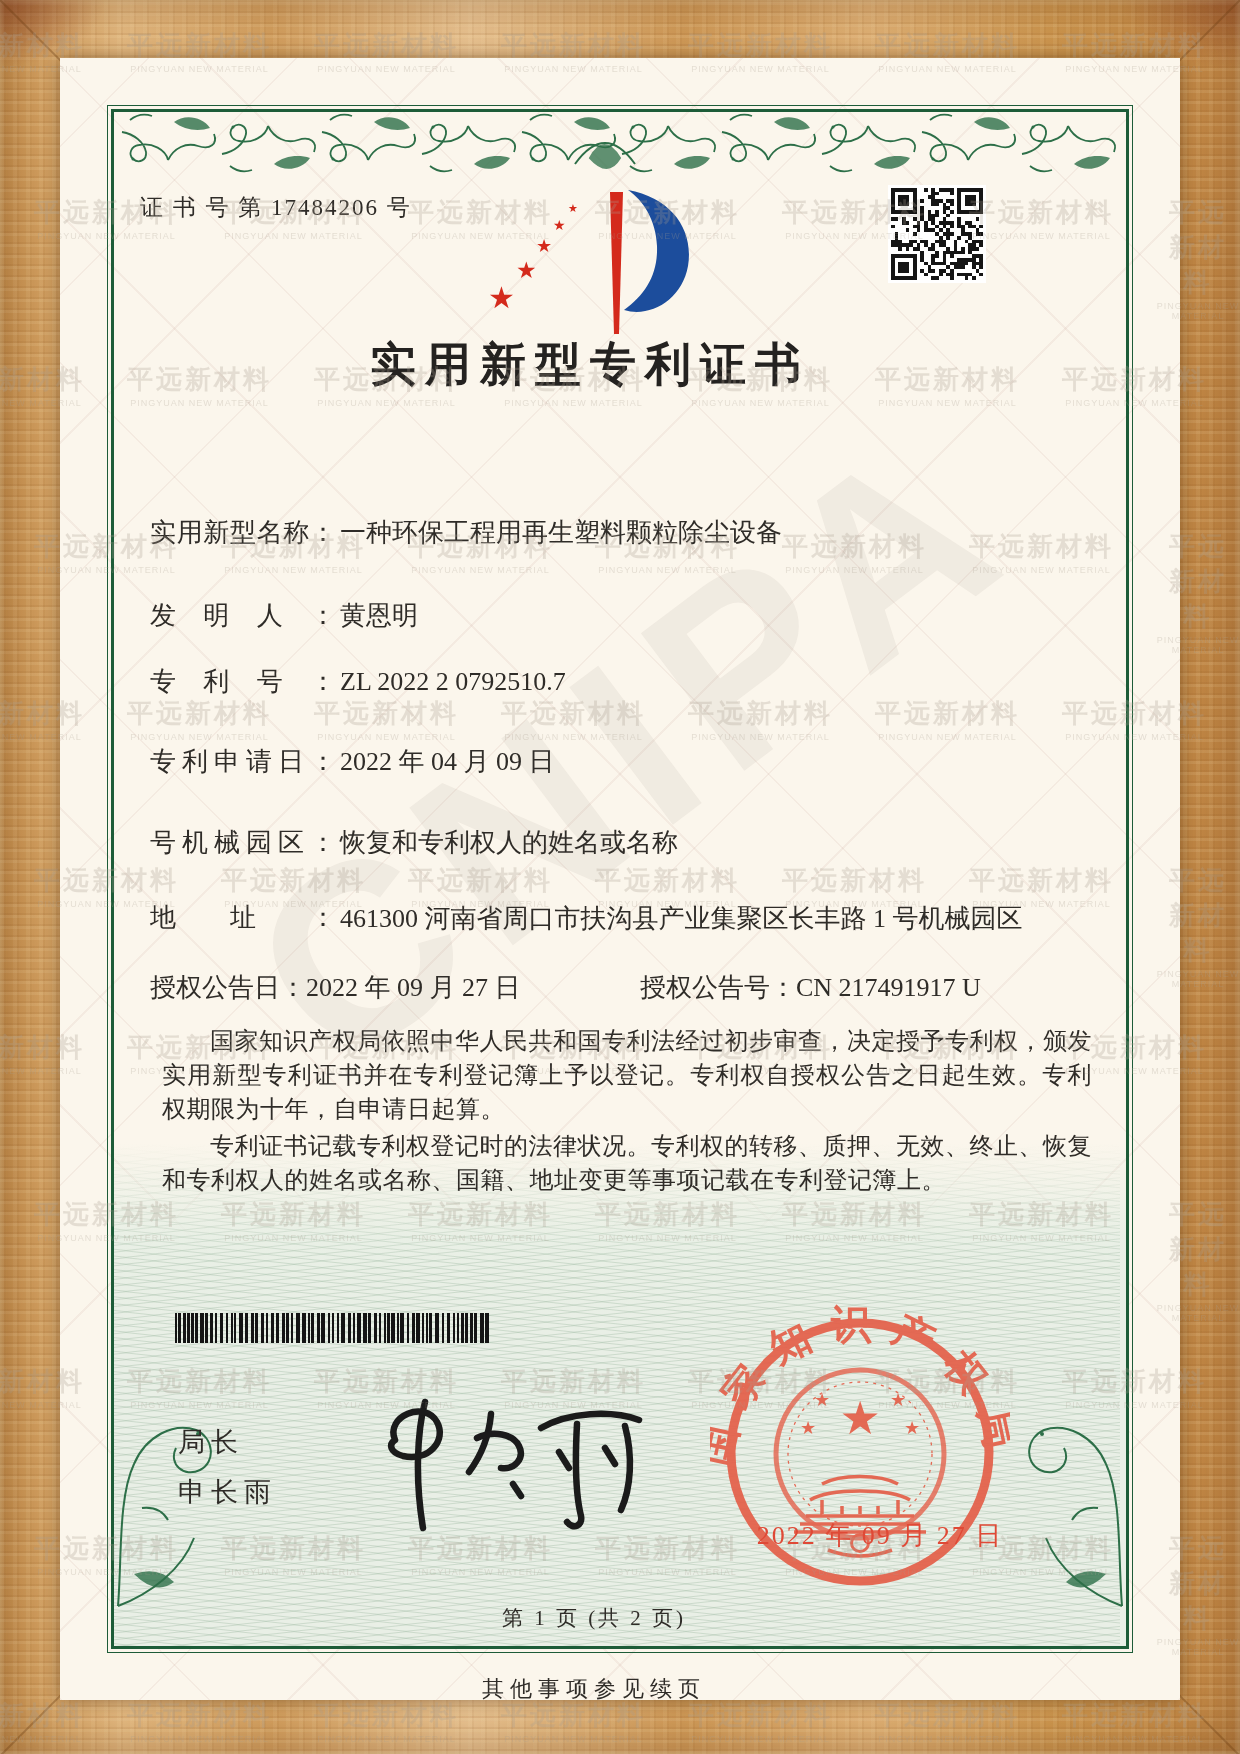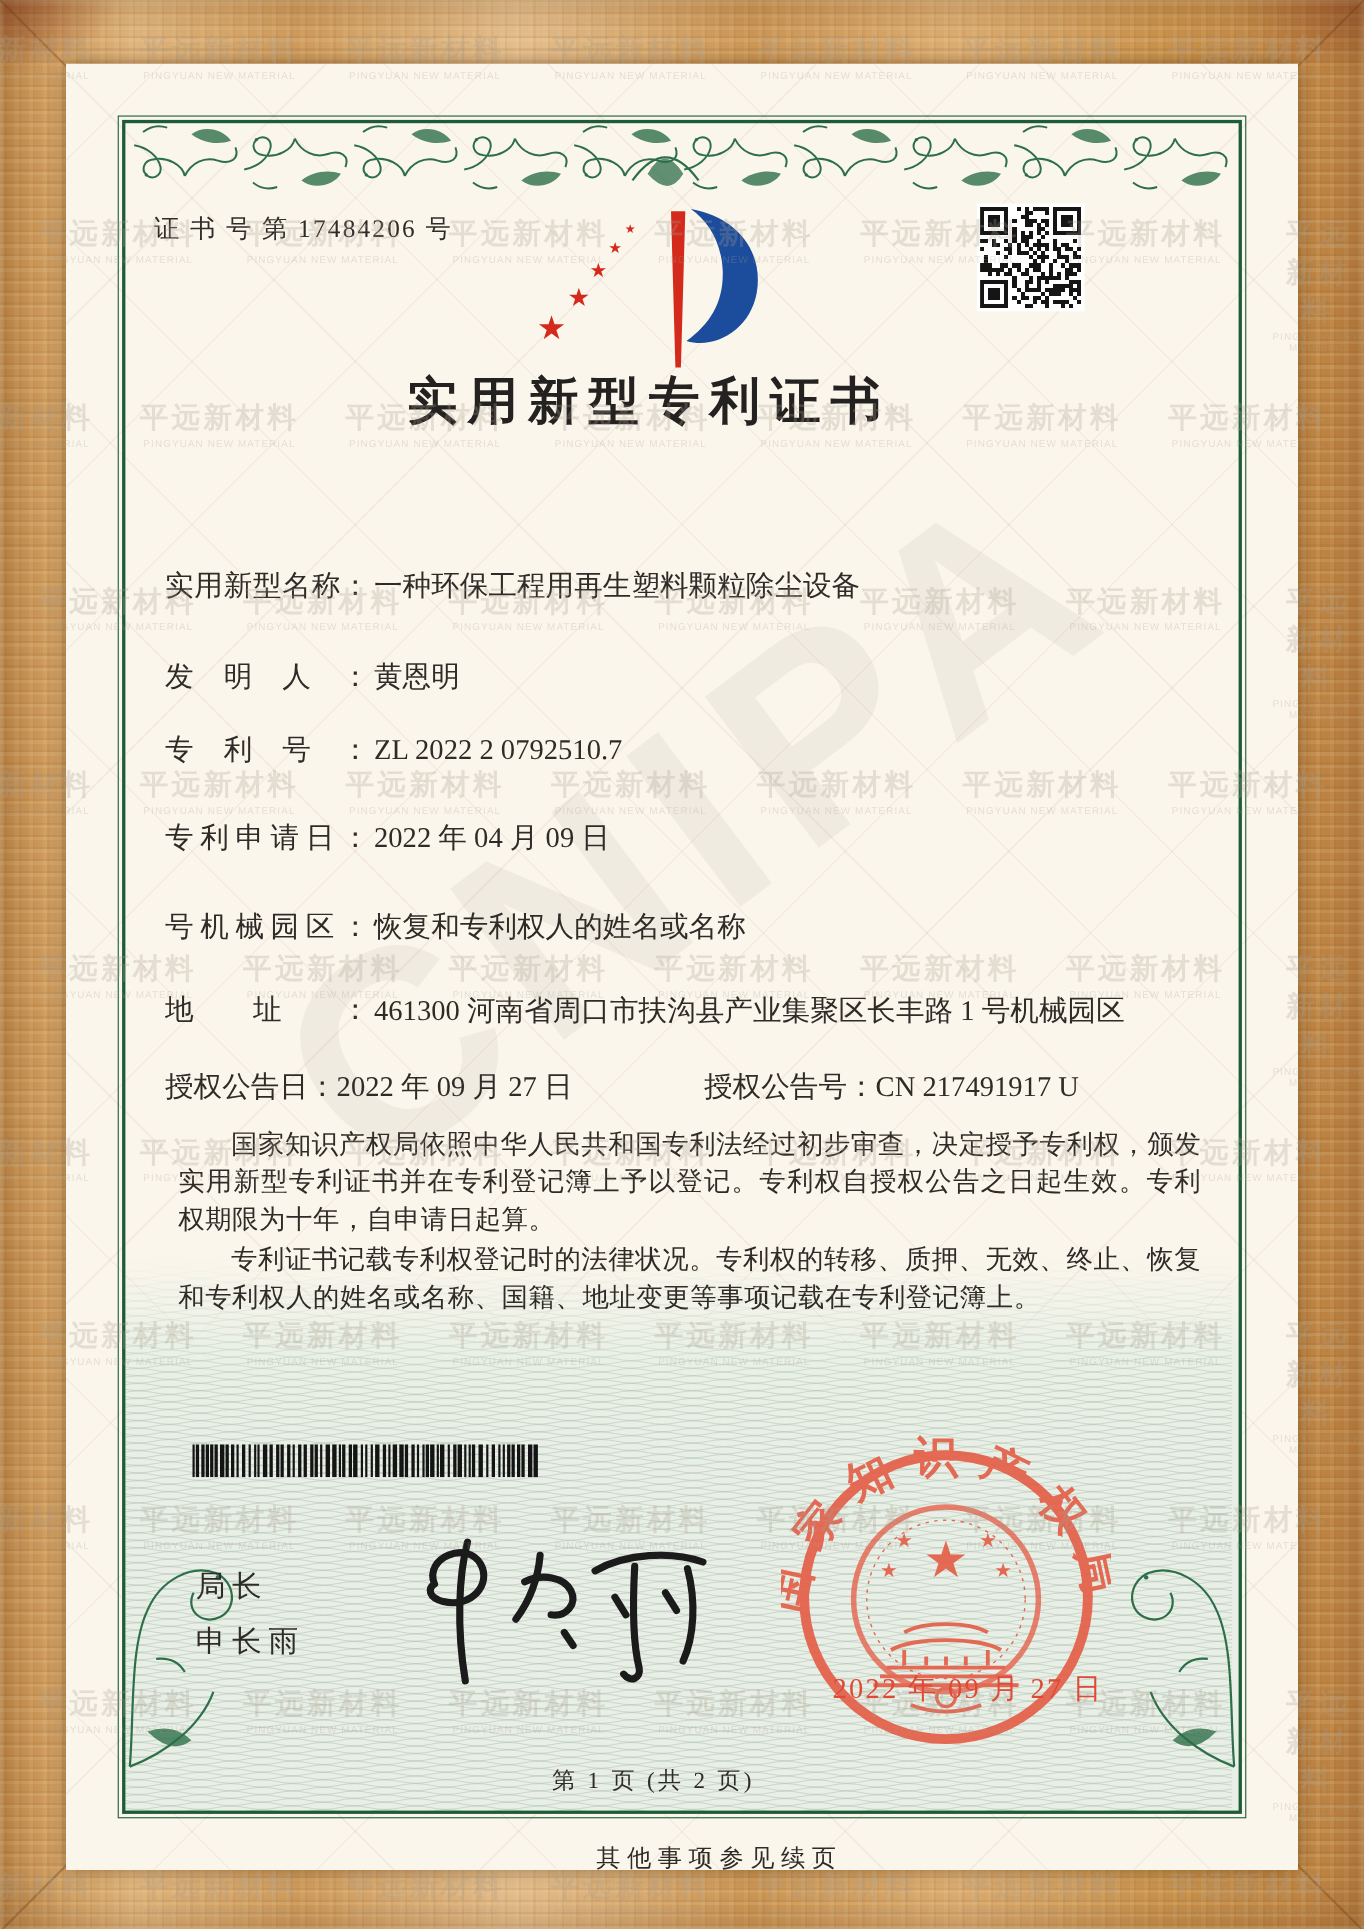--- a/index.html
+++ b/index.html
@@ -74,21 +74,21 @@
 
   .signer-title{position:absolute;left:118px;top:1366px;font-size:27px;letter-spacing:6px;}
   .signer-name{position:absolute;left:118px;top:1416px;font-size:27px;letter-spacing:6px;}
   .signature{position:absolute;left:313px;top:1330px;width:290px;height:152px;}
 
   .seal{position:absolute;left:650px;top:1244px;width:300px;height:300px;opacity:.93;}
   .seal-date{position:absolute;left:680px;top:1460px;width:280px;text-align:center;
              font-size:26px;letter-spacing:2px;color:#df4936;z-index:6;}
 
   .page-note{position:absolute;left:0;top:1546px;width:1068px;text-align:center;font-size:21px;letter-spacing:3px;}
-  .cont-note{position:absolute;left:17px;top:1616px;width:1068px;text-align:center;font-size:22px;letter-spacing:6px;padding-left:43px;}
+  .cont-note{position:absolute;left:0;top:1616px;width:1068px;text-align:center;font-size:22px;letter-spacing:6px;}
 
   
   #wm-layer{position:absolute;inset:0;pointer-events:none;z-index:4;}
   .wm{position:absolute;text-align:center;font-family:"Liberation Sans","DejaVu Sans",sans-serif;
       color:rgba(168,158,145,.28);}
   .wm-cn{font-size:26px;font-weight:bold;letter-spacing:3px;}
   .wm-en{font-size:9px;letter-spacing:1px;margin-top:1px;}
 
   .z-content{z-index:3;}
   svg text.star{font-family:"DejaVu Sans",sans-serif;}

